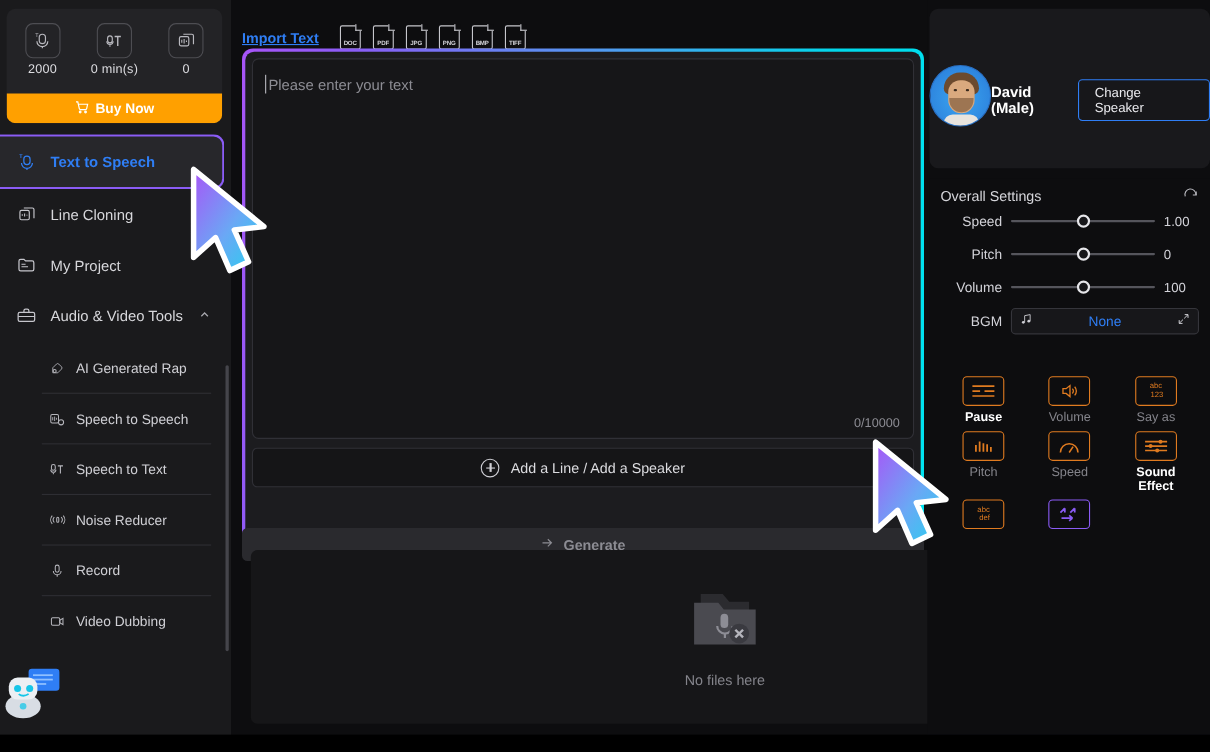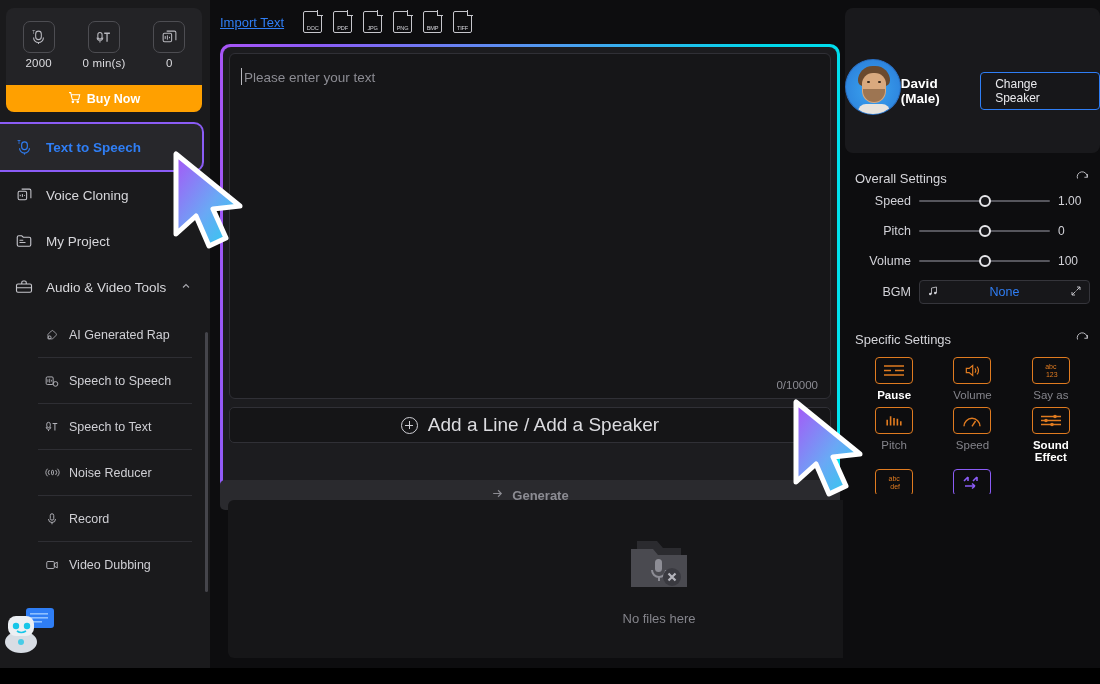--- a/index.html
+++ b/index.html
@@ -86,23 +86,23 @@
   }
   .bot-assistant { position: absolute; left: 4px; top: 606px; width: 56px; height: 48px; }
 
   
   .main {
     position: absolute; left: 210px; top: 0;
     width: 890px; height: 668px;
     background: #0d0d0f;
   }
   .toolbar {
-    position: absolute; left: 10px; top: 8px;
+    position: absolute; left: 10px; top: 20px;
     width: 620px; height: 28px;
-    display: flex; align-items: center; gap: 11px;
+    display: flex; align-items: center; gap: 11px; font-weight: bold;
   }
   .import-text {
     color: #2f7ef5; font-size: 13px; text-decoration: underline;
     cursor: pointer; margin-right: 8px;
   }
   .fmt-ico {
     width: 19px; height: 22px; position: relative; cursor: pointer;
   }
   .fmt-ico .sheet {
     position: absolute; inset: 0;
@@ -159,21 +159,21 @@
   .char-count {
     position: absolute; right: 12px; bottom: 7px;
     color: #8c8c93; font-size: 11.5px;
   }
   .add-line {
     position: absolute; left: 6px; top: 360px;
     width: 602px; height: 36px;
     background: #151517;
     border: 1px solid #303036; border-radius: 5px;
     display: flex; align-items: center; justify-content: center; gap: 10px;
-    color: #dcdce0; font-size: 19px; cursor: pointer;
+    color: #dcdce0; font-size: 13px; cursor: pointer;
   }
   .plus-ico {
     width: 17px; height: 17px; border: 1.3px solid #cfcfd5; border-radius: 50%;
     position: relative;
   }
   .plus-ico:before, .plus-ico:after {
     content: ""; position: absolute; background: #cfcfd5;
   }
   .plus-ico:before { left: 3.5px; top: 7px; width: 8px; height: 1.3px; }
   .plus-ico:after  { top: 3.5px; left: 7px; height: 8px; width: 1.3px; }
@@ -361,21 +361,21 @@
       </div>
 
       <div class="nav-item">
         <span class="nico">
           <svg width="17" height="17" viewBox="0 0 24 24" fill="none" stroke="currentColor" stroke-width="1.5">
             <rect x="3" y="6" width="12" height="12" rx="2"></rect>
               <path d="M8 3h11a2 2 0 012 2v11"></path>
             <path d="M6 11v2M9 10v4M12 11.5v1" stroke-width="1.4"></path>
           </svg>
         </span>
-        <span>Voice Cloning</span>
+        <span>Line Cloning</span>
       </div>
 
       <div class="nav-item">
         <span class="nico">
           <svg width="18" height="18" viewBox="0 0 24 24" fill="none" stroke="currentColor" stroke-width="1.5">
             <path d="M3 7a2 2 0 012-2h4l2 2h8a2 2 0 012 2v8a2 2 0 01-2 2H5a2 2 0 01-2-2z"></path>
             <path d="M6 11h5M6 14h8" stroke-width="1.3"></path>
           </svg>
         </span>
         <span>My Project</span>
@@ -654,29 +654,20 @@
           <span>
             <svg width="12" height="12" viewBox="0 0 24 24" fill="none" stroke="#d0d0d6" stroke-width="1.8">
               <path d="M14 4h6v6M20 4l-7 7M10 20H4v-6M4 20l7-7"></path>
             </svg>
           </span>
         </span>
       </div>
     </div>
 
     <div class="specific">
-      <div class="sect-head">
-        <span>Specific Settings</span>
-        <span class="refresh-ico">
-          <svg width="15" height="15" viewBox="0 0 24 24" fill="none" stroke="currentColor" stroke-width="1.6">
-            <path d="M20 5v5h-5"></path>
-              <path d="M19.5 10A8 8 0 104 12"></path>
-          </svg>
-        </span>
-      </div>
 
       <div class="eff-grid">
 
         <div class="eff-item sel">
           <div class="eff-ico">
             <svg width="26" height="17" viewBox="0 0 26 17" stroke="currentColor" stroke-width="1.5" fill="none">
               <path d="M3 4h20M3 8.5h7M14 8.5h9M3 13h20"></path>
             </svg>
           </div>
           <div class="eff-lbl">Pause</div>

